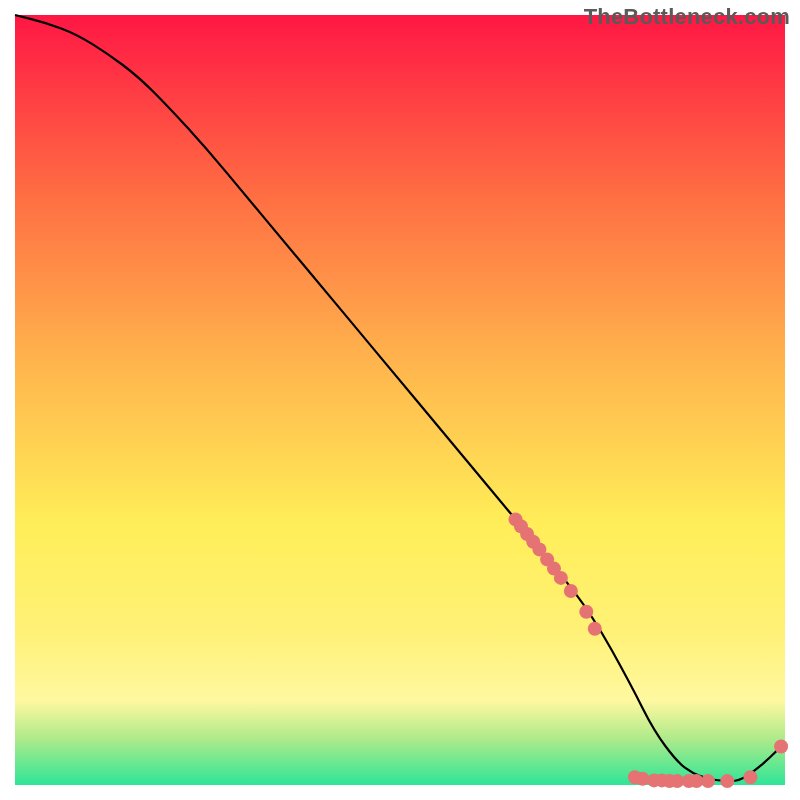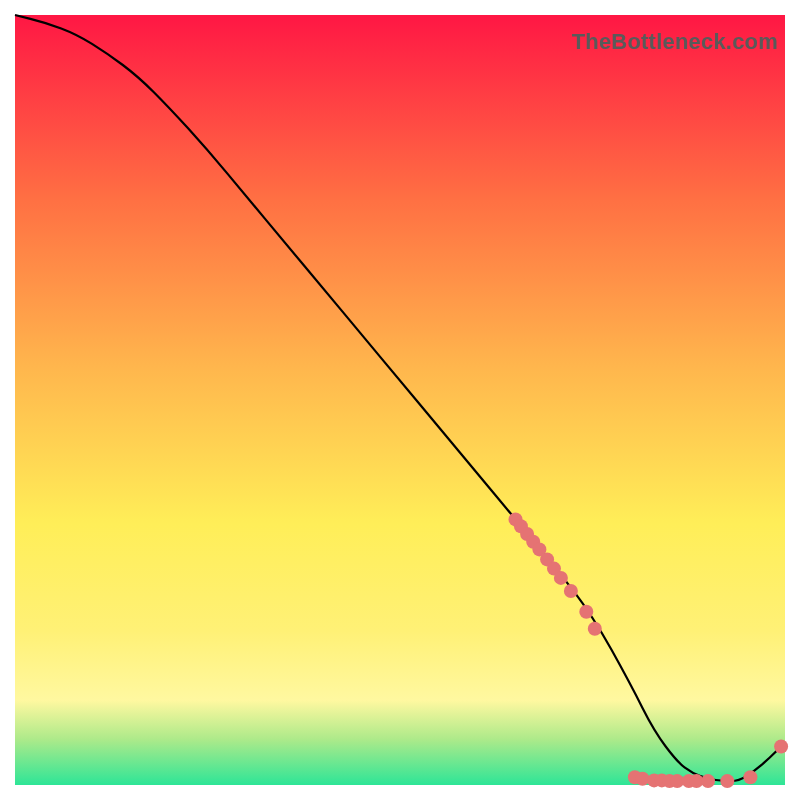--- a/index.html
+++ b/index.html
@@ -12,27 +12,26 @@
     background: #ffffff;
   }
   .stage {
     position: relative;
     width: 800px;
     height: 800px;
   }
   .watermark {
     position: absolute;
     top: 4px;
-    right: 22px;
+    right: 10px;
     font-size: 22px;
     font-weight: 600;
     color: #5a5a5a;
     letter-spacing: 0.2px;
     z-index: 5;
-    margin-top: 25px;
   }
   svg { display: block; }
 </style>
 </head>
 <body>
 
 <div class="stage">
   <div class="watermark">TheBottleneck.com</div>
 
   <svg id="chart-svg" width="800" height="800" viewBox="0 0 800 800" xmlns="http://www.w3.org/2000/svg">

